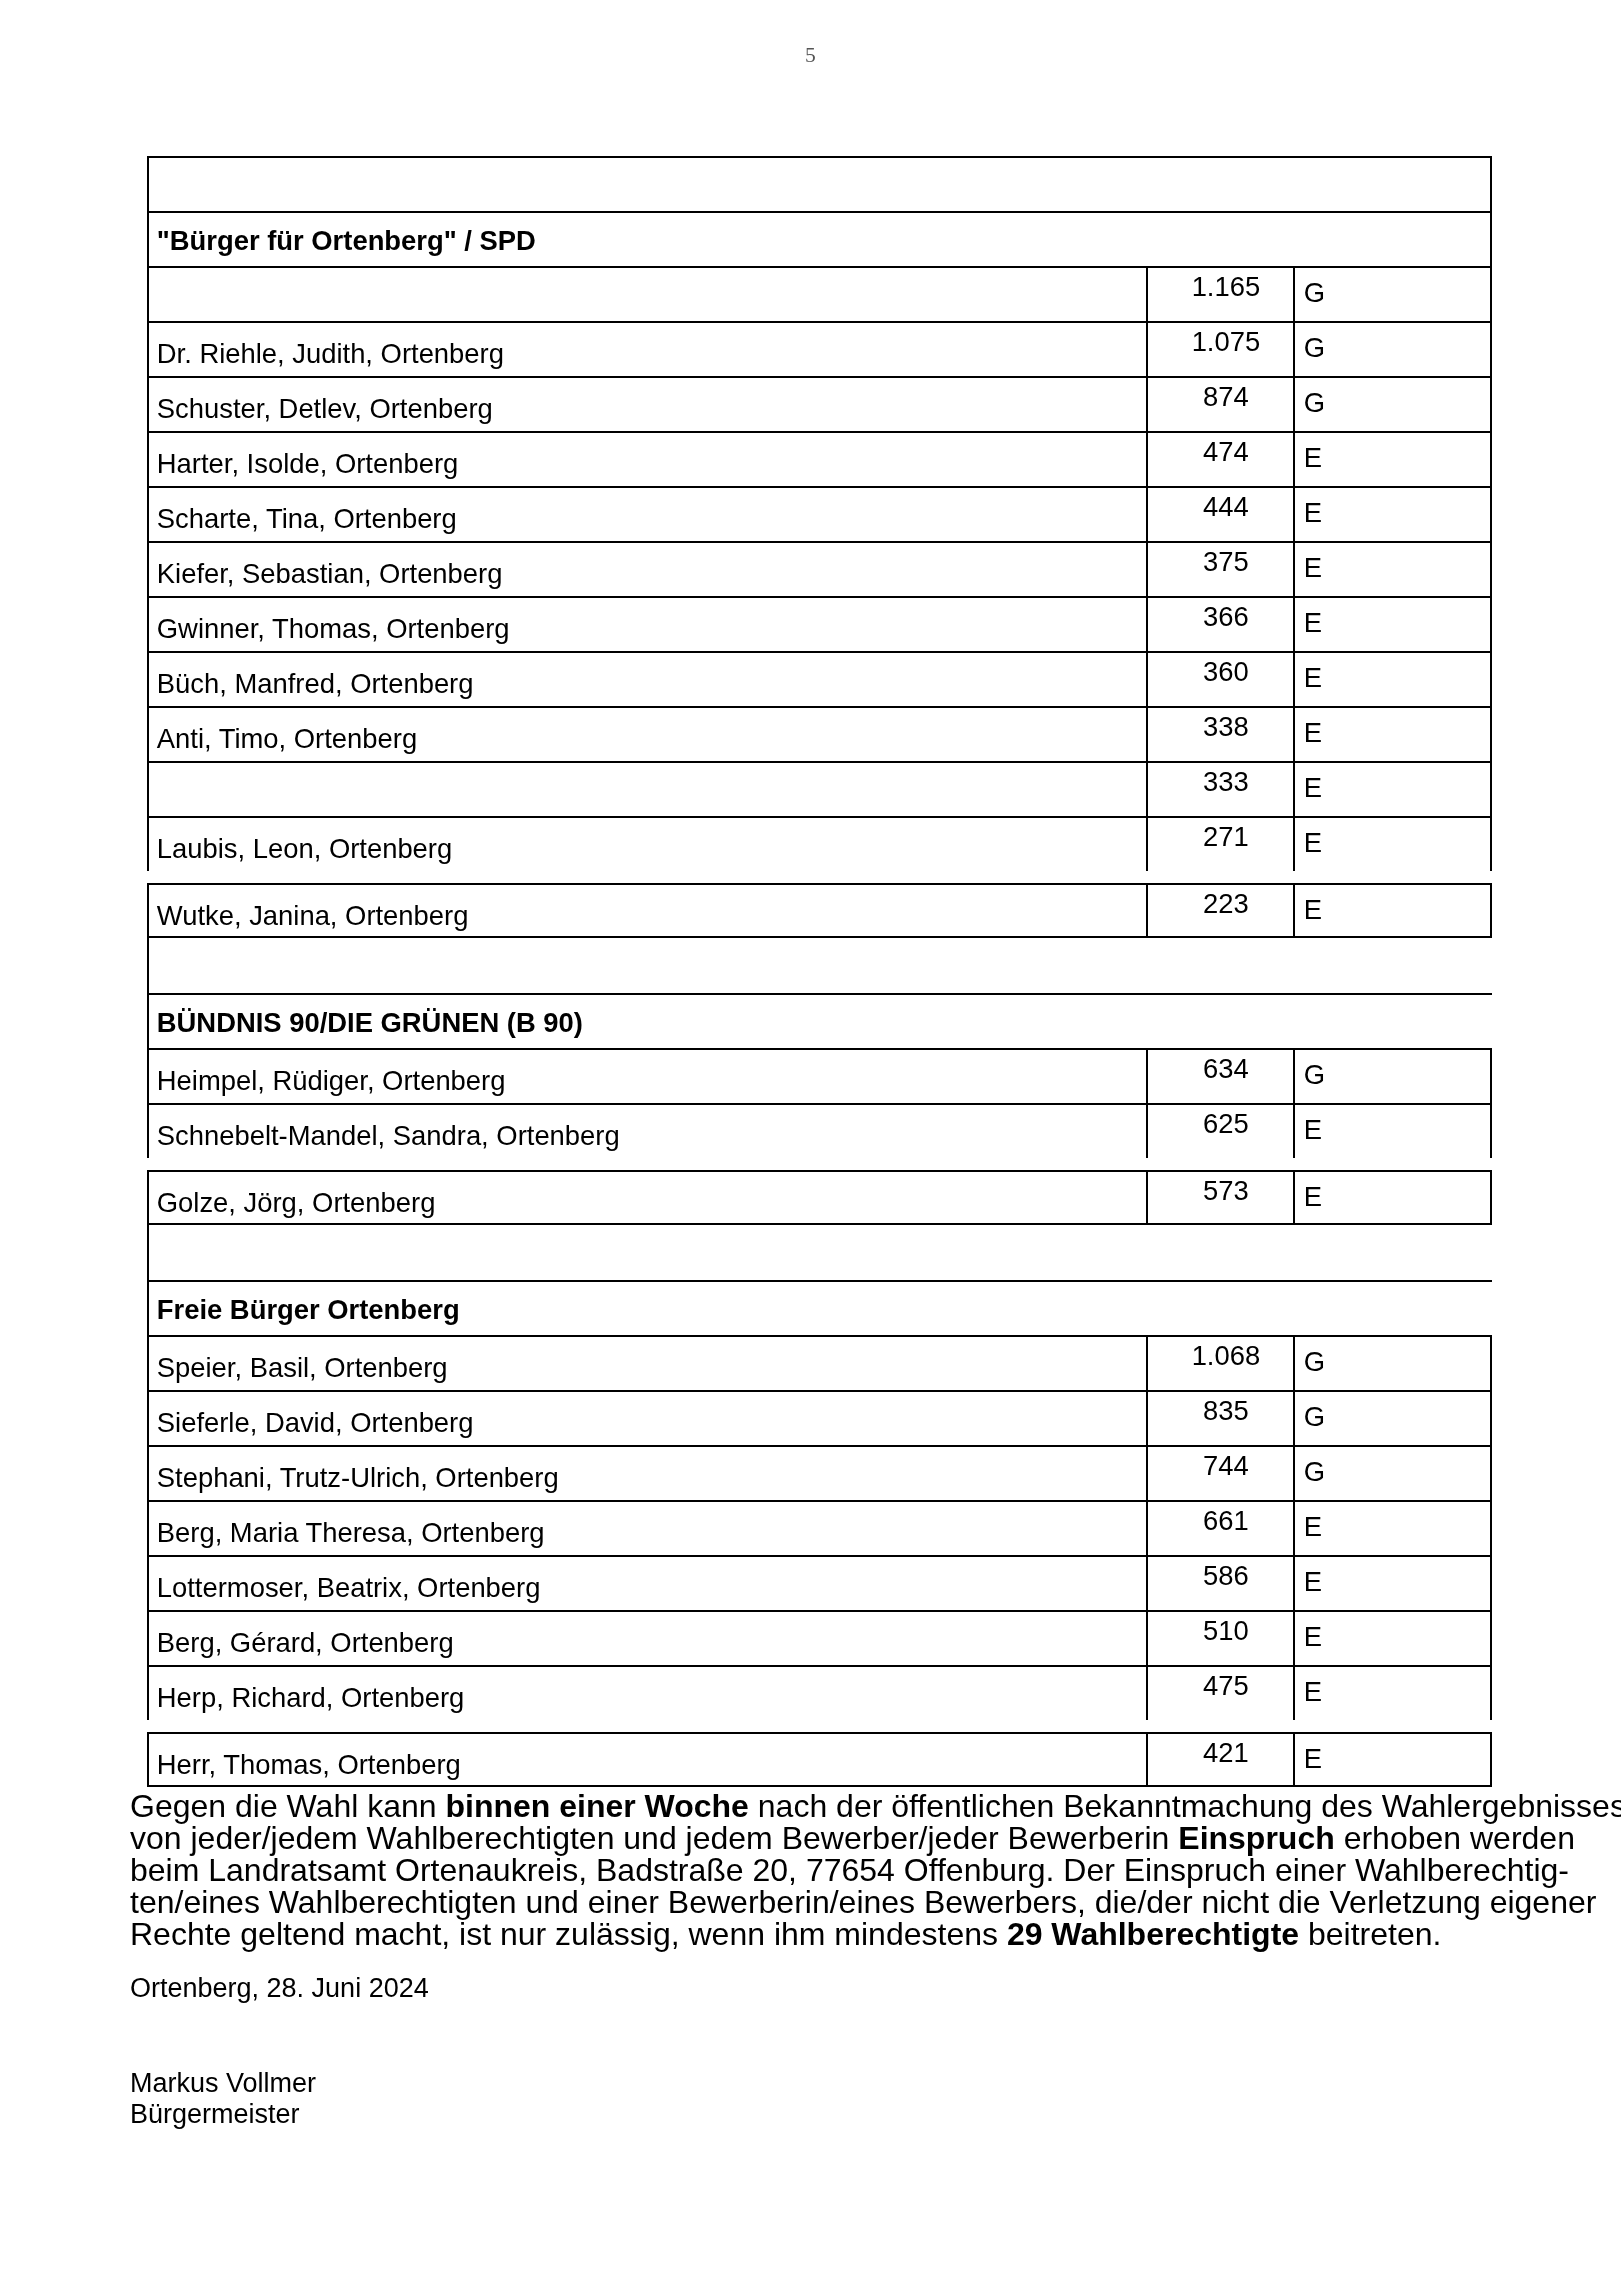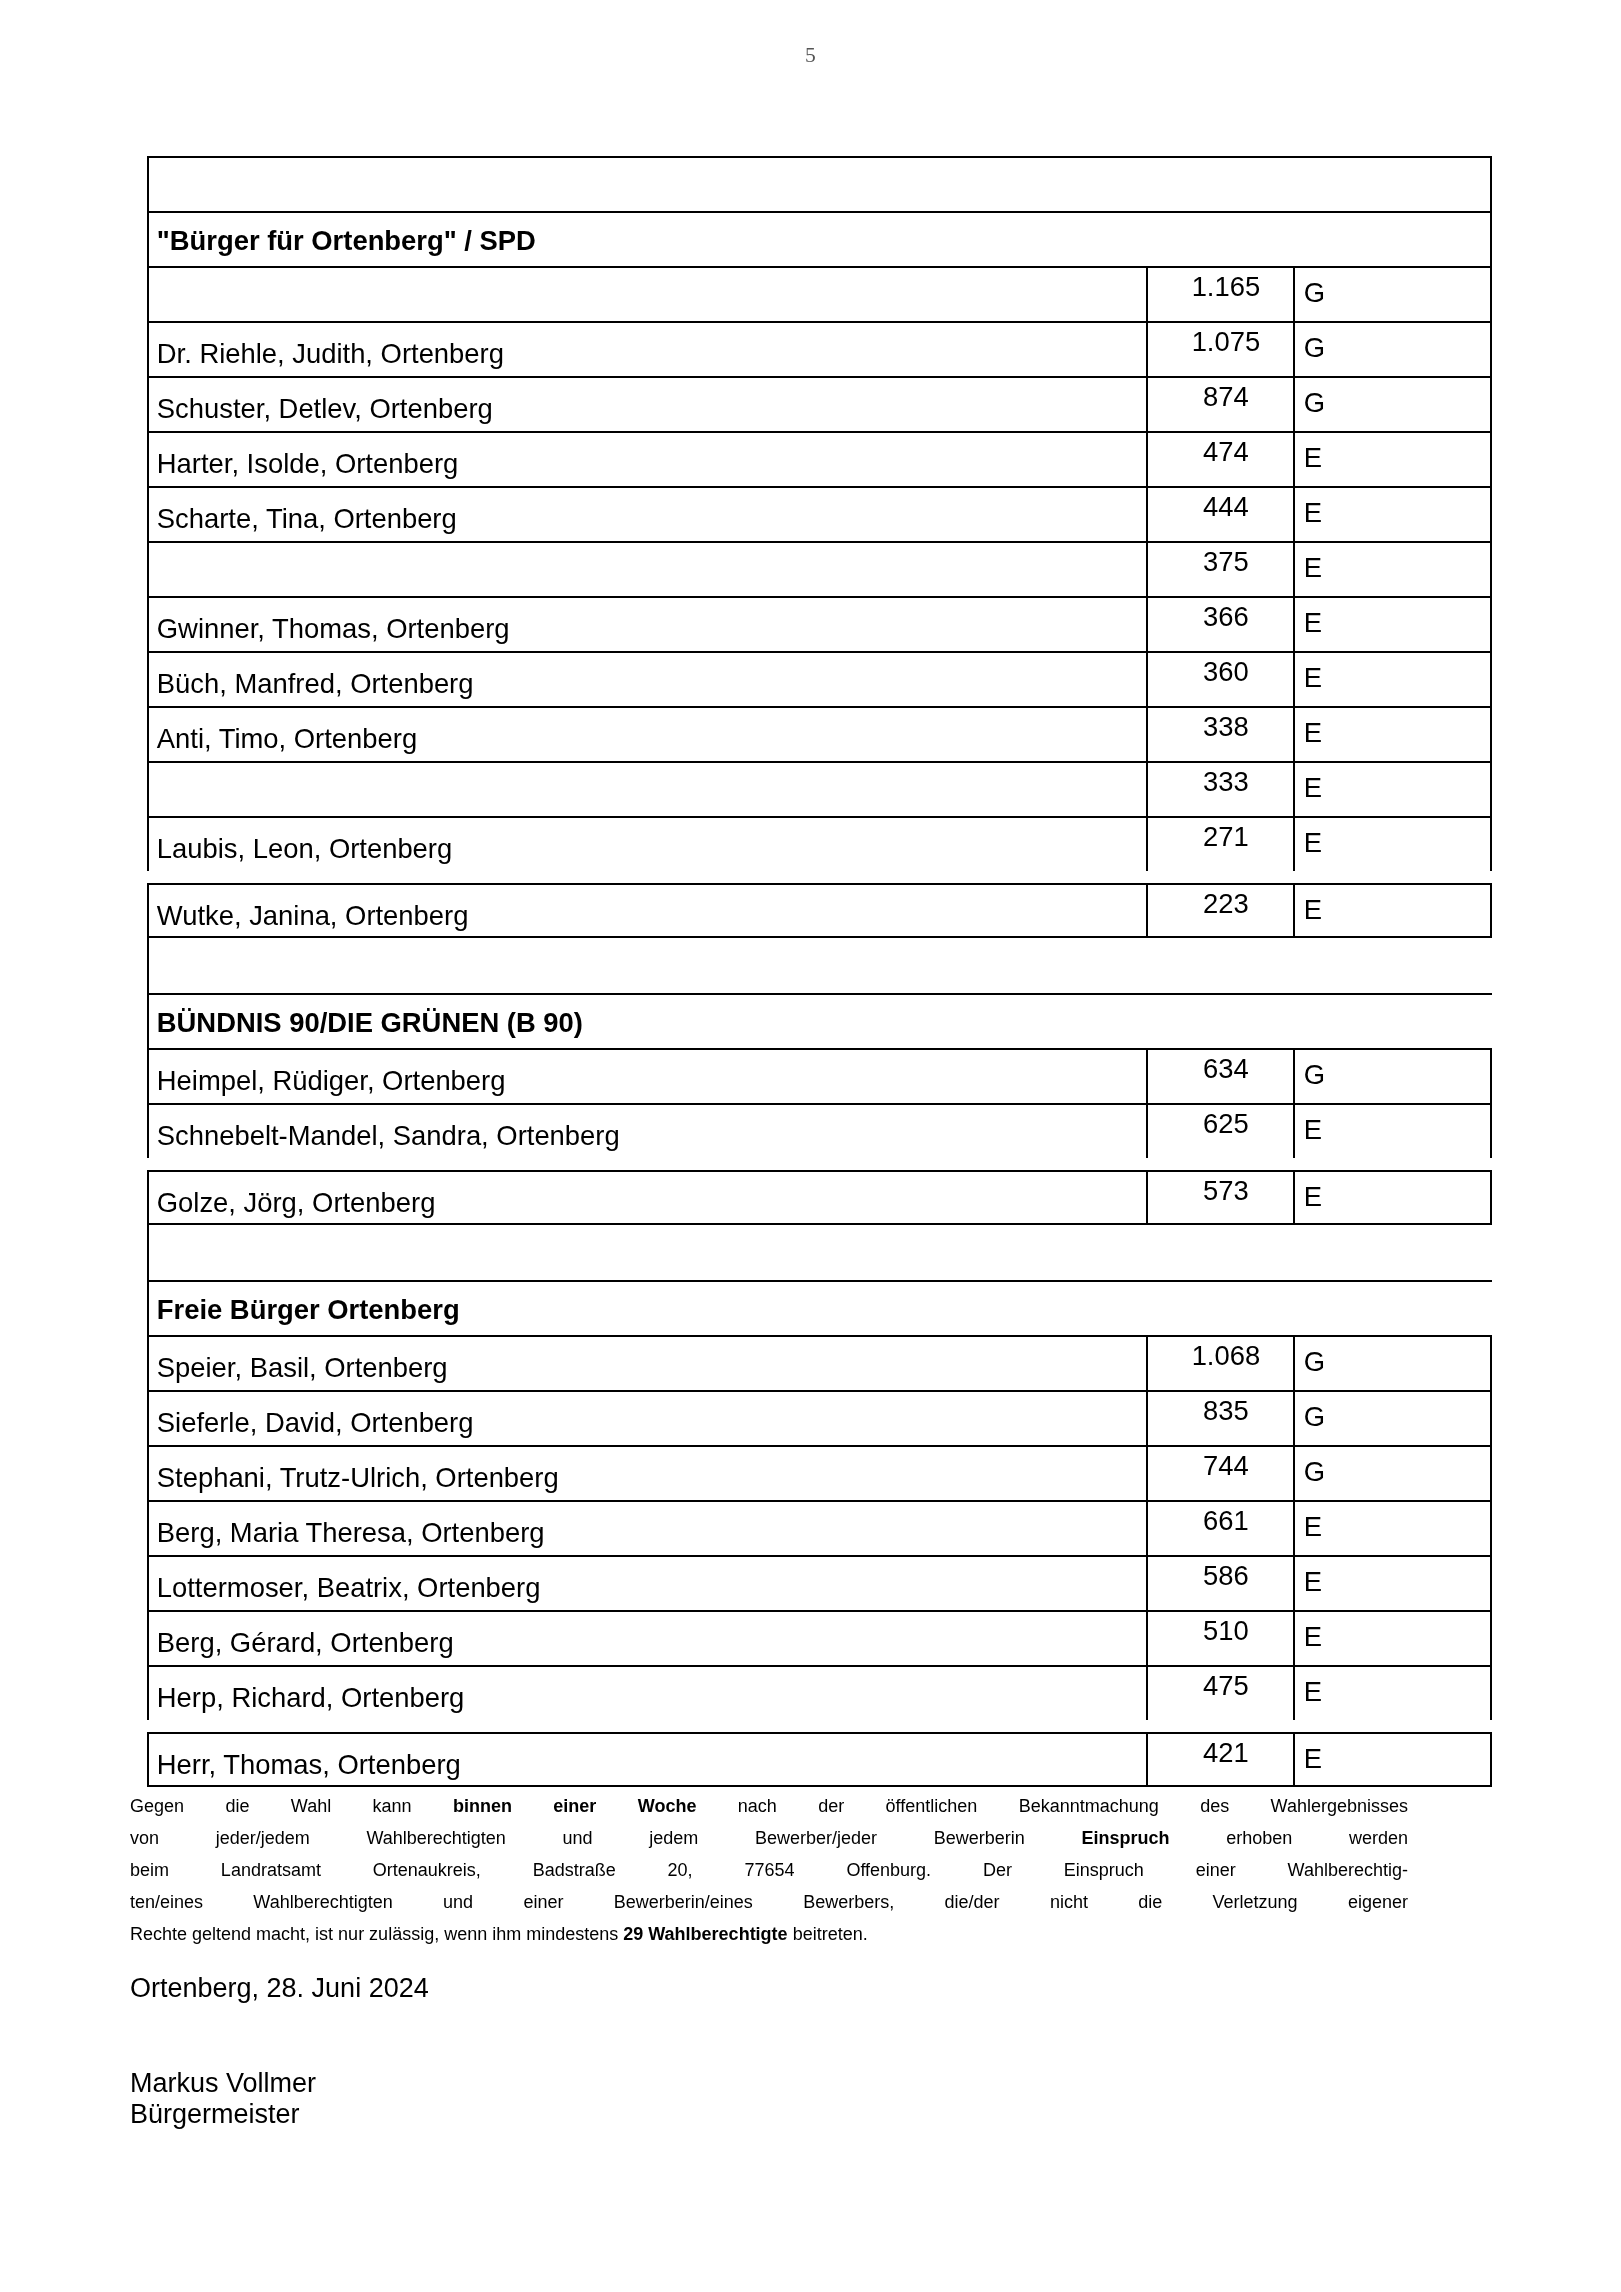--- a/index.html
+++ b/index.html
@@ -12,21 +12,21 @@
   .row .cell { position: absolute; top: 0; bottom: 0; box-sizing: border-box; }
   
   .row { border-left: 2.9px solid #000; }
   .row.boxed { border-right: 2.9px solid #000; }
   .row.line-top { border-top: 2.9px solid #000; }
   .row.last { border-bottom: 2.9px solid #000; margin-top: 12px; }
   .cell.name { left: 7.8px; right: 345px; font-size: 27.4px; line-height: 1; padding-top: 16.7px; white-space: nowrap; }
   .cell.votes { left: 997px; width: 149px; border-left: 2.9px solid #000; font-size: 27.4px; line-height: 1; padding-top: 5px; padding-left: 8.8px; text-align: center; }
   .cell.flag { left: 1144px; right: 0; border-left: 2.9px solid #000; font-size: 27.4px; line-height: 1; padding-top: 10.8px; padding-left: 8.8px; }
   .party .cell.name { font-weight: bold; padding-top: 13.7px; }
-  .notice { position: absolute; left: 130px; top: 1790px; width: 1278px; font-size: 18px; line-height: 32px; }
+  .notice { position: absolute; left: 130px; top: 1790px; width: 1278px; font-size: 32px; line-height: 32px; }
   .notice .line { display: block; text-align: justify; text-align-last: justify; white-space: nowrap; overflow: visible; }
   .notice .line.final { text-align-last: left; }
   .notice b { font-weight: bold; }
   .place-date { position: absolute; left: 130px; top: 1973px; font-size: 27px; }
   .signer { position: absolute; left: 130px; top: 2068px; font-size: 27px; line-height: 31px; }
 </style>
 </head>
 <body>
 
 <div class="page-number">5</div>
@@ -54,20 +54,21 @@
       <div class="cell name">Harter, Isolde, Ortenberg</div>
       <div class="cell votes">474</div>
       <div class="cell flag">E</div>
     </div>
     <div class="row boxed line-top">
       <div class="cell name">Scharte, Tina, Ortenberg</div>
       <div class="cell votes">444</div>
       <div class="cell flag">E</div>
     </div>
     <div class="row boxed line-top">
+      <div class="cell name">Kiefer, Sebastian, Ortenberg</div>
       <div class="cell votes">375</div>
       <div class="cell flag">E</div>
     </div>
     <div class="row boxed line-top">
       <div class="cell name">Gwinner, Thomas, Ortenberg</div>
       <div class="cell votes">366</div>
       <div class="cell flag">E</div>
     </div>
     <div class="row boxed line-top">
       <div class="cell name">Büch, Manfred, Ortenberg</div>

